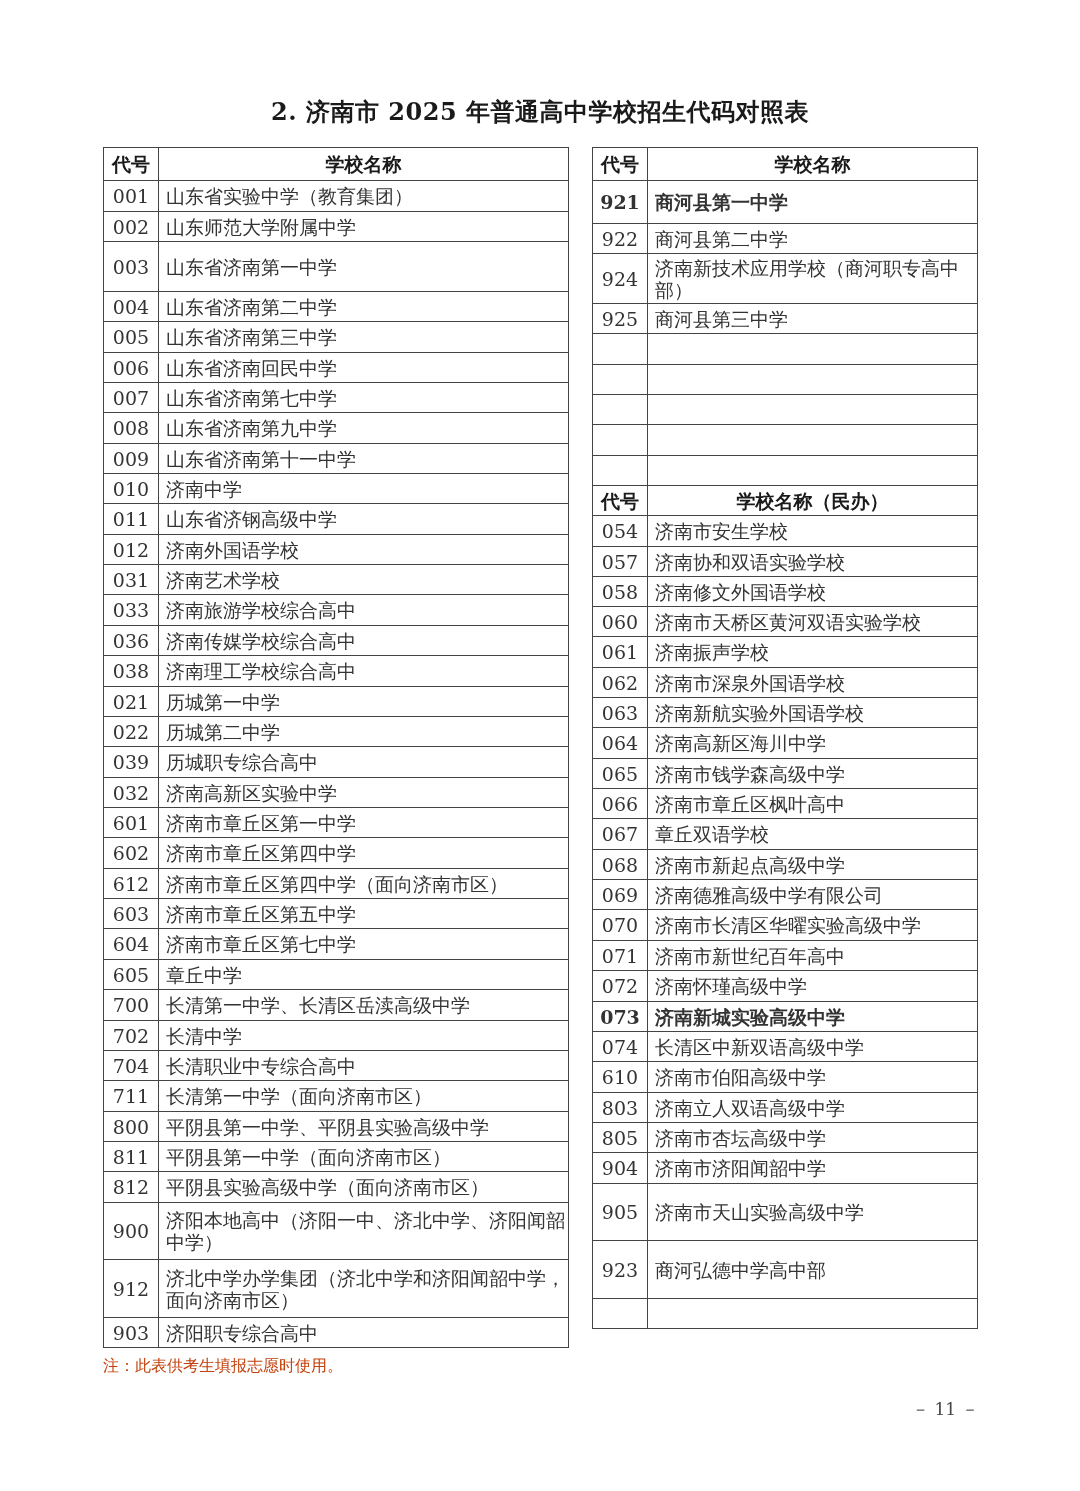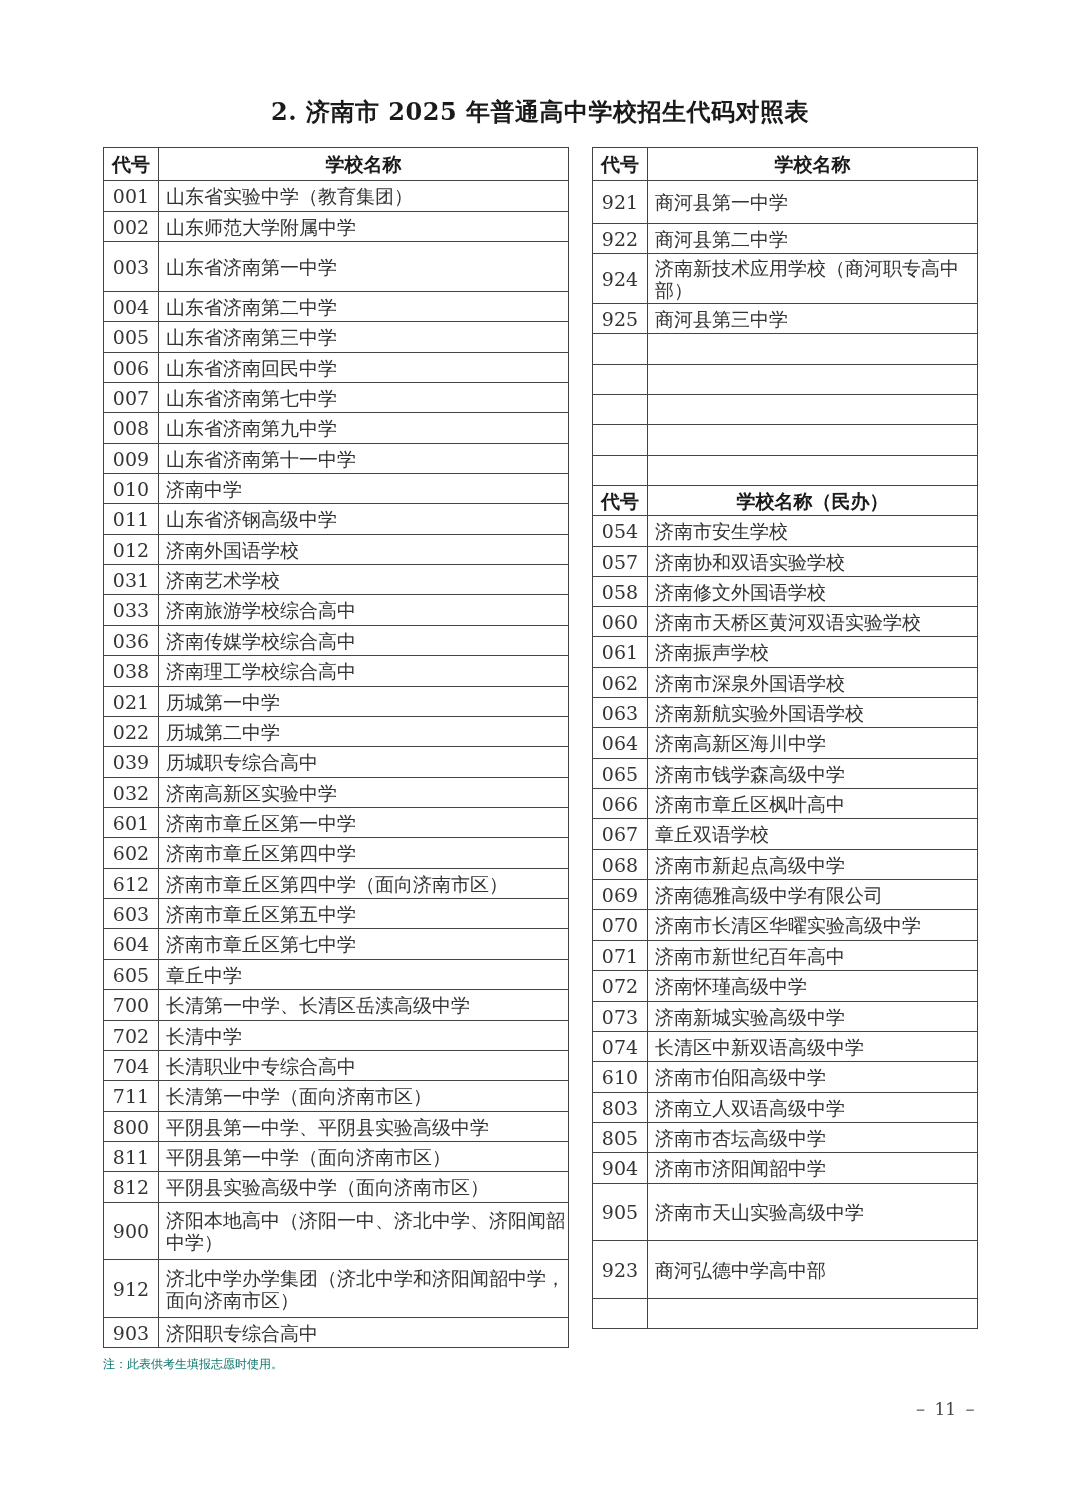--- a/index.html
+++ b/index.html
@@ -8,21 +8,21 @@
   .title { position: absolute; top: 96px; left: 0; width: 1080px; text-align: center;
            font-size: 24px; font-weight: bold; color: #1a1a1a; letter-spacing: 0.5px; }
   table.codes { position: absolute; border-collapse: collapse; table-layout: fixed; }
   table.codes td { border: 1.3px solid #444; padding: 0; font-size: 19px; line-height: 22px;
                    vertical-align: middle; color: #333; }
   table.codes td.code { text-align: center; }
   table.codes td.name { padding-left: 7px; text-align: left; }
   table.codes tr.hdr td { font-weight: bold; text-align: center; color: #1a1a1a; }
   #left-table { left: 103px; top: 147px; width: 466px; }
   #right-table { left: 592px; top: 147px; width: 386px; }
-  .note { position: absolute; left: 103px; top: 1356px; font-size: 12px; color: #0f766e; }
+  .note { position: absolute; left: 103px; top: 1356px; font-size: 16px; color: #c2410c; }
   .page-num { position: absolute; left: 912px; top: 1398px; font-size: 17px; color: #444; }
 </style>
 </head>
 <body>
 
 <div class="title">2. 济南市 2025 年普通高中学校招生代码对照表</div>
 
 <table class="codes" id="left-table">
   <colgroup>
       <col style="width:55px">
@@ -183,21 +183,21 @@
 <table class="codes" id="right-table">
   <colgroup>
       <col style="width:55px">
       <col>
     </colgroup>
   <tbody id="right-body">
     <tr class="hdr" style="height:33px">
       <td class="code">代号</td>
       <td>学校名称</td>
     </tr>
-  <tr style="height: 43px;">
+  <tr style="height: 43px; font-weight: bold;">
         <td class="code">921</td>
         <td class="name">商河县第一中学</td>
       </tr>
       <tr style="height: 30px;">
         <td class="code">922</td>
         <td class="name">商河县第二中学</td>
       </tr>
       <tr style="height: 50px;">
         <td class="code">924</td>
         <td class="name">济南新技术应用学校（商河职专高中部）</td>
@@ -287,21 +287,21 @@
         <td class="name">济南市长清区华曜实验高级中学</td>
       </tr>
       <tr style="height: 30px;">
         <td class="code">071</td>
         <td class="name">济南市新世纪百年高中</td>
       </tr>
       <tr style="height: 31px; padding-left: 36px;">
         <td class="code">072</td>
         <td class="name">济南怀瑾高级中学</td>
       </tr>
-      <tr style="height: 30px;">
+      <tr style="height: 30px; font-weight: bold;">
         <td class="code">073</td>
         <td class="name">济南新城实验高级中学</td>
       </tr>
       <tr style="height: 30px;">
         <td class="code">074</td>
         <td class="name">长清区中新双语高级中学</td>
       </tr>
       <tr style="height: 31px; padding-left: 36px;">
         <td class="code">610</td>
         <td class="name">济南市伯阳高级中学</td>

